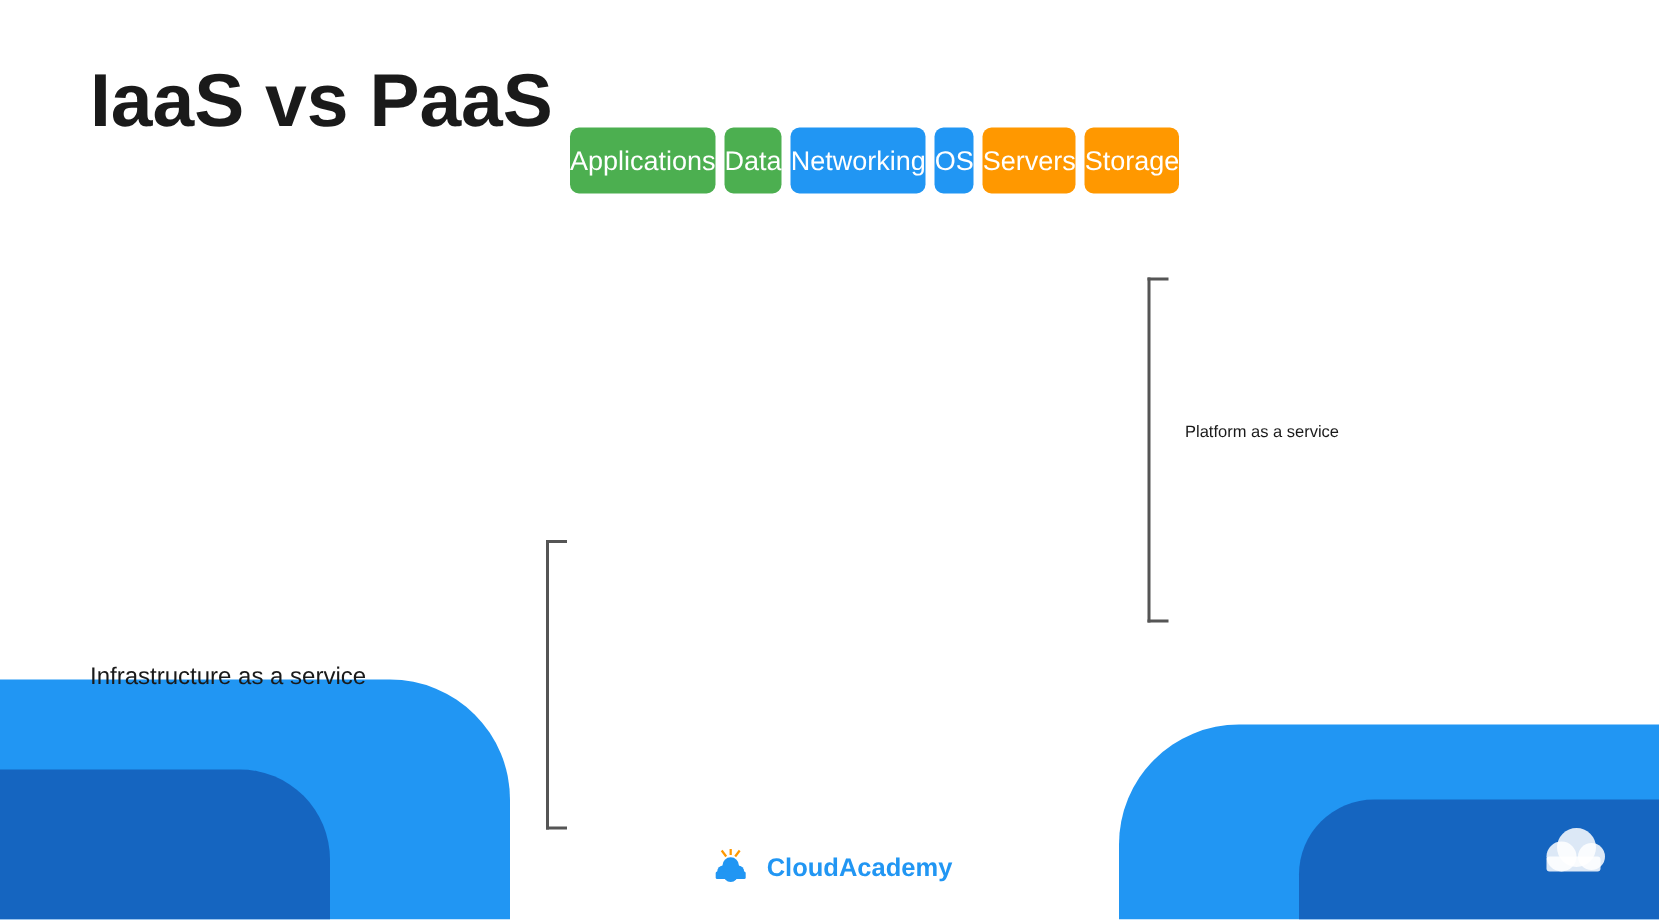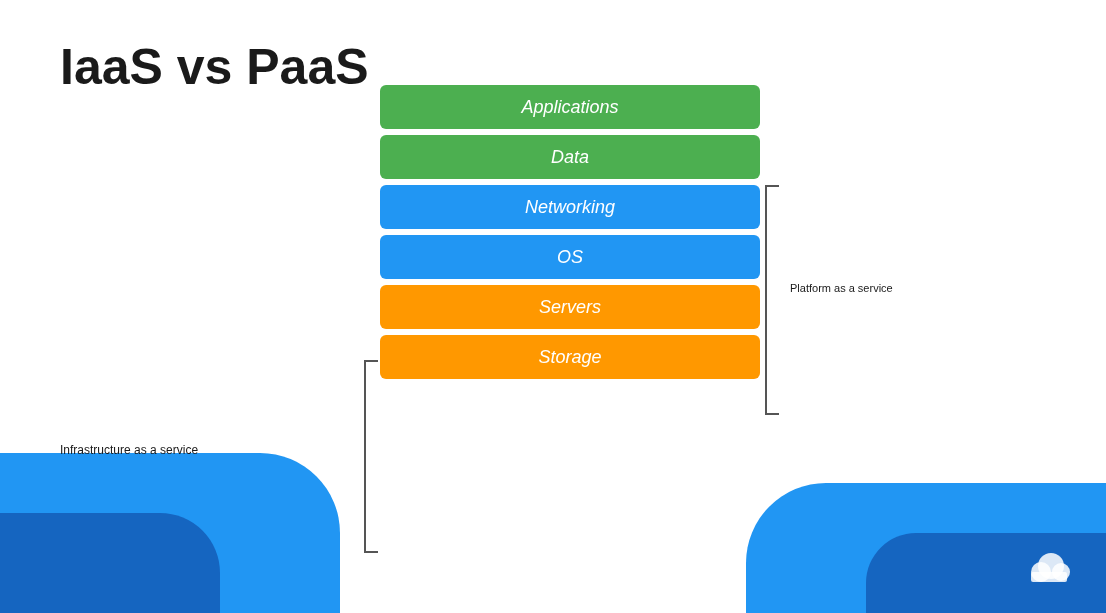--- a/index.html
+++ b/index.html
@@ -72,23 +72,21 @@
       font-weight: 700;
       color: #1a1a1a;
     }
 
     .diagram-area {
       position: absolute;
       top: 85px;
       left: 380px;
       width: 380px;
       display: flex;
-      flex-direction: column;
       gap: 6px;
-      font-style: italic;
     }
 
     .stack-row {
       width: 100%;
       height: 44px;
       border-radius: 6px;
       display: flex;
       align-items: center;
       justify-content: center;
       font-size: 18px;
@@ -142,22 +140,35 @@
     <div style="position:absolute; top:0; left:0; width:14px; height:2px; background:#555;"></div>
     <div style="position:absolute; top:228px; left:0; width:14px; height:2px; background:#555;"></div>
   </div>
   <div style="position:absolute; top:282px; left:790px; font-size:11px; color:#1a1a1a; white-space:nowrap; font-family: 'Segoe UI', Arial, sans-serif;">Platform as a service</div>
 
   <div style="position:absolute; top:360px; left:364px;">
     <div style="position:relative; width:2px; height:193px; background:#555;"></div>
     <div style="position:absolute; top:0; left:0; width:14px; height:2px; background:#555;"></div>
     <div style="position:absolute; top:191px; left:0; width:14px; height:2px; background:#555;"></div>
   </div>
-  <div style="position:absolute; top:443px; left:60px; font-size:12px; color:#1a1a1a; white-space:nowrap; font-family: 'Segoe UI', Arial, sans-serif;">Infrastructure as a service</div>
+  <div style="position:absolute; top:443px; left:60px; font-size:16px; color:#1a1a1a; white-space:nowrap; font-family: 'Segoe UI', Arial, sans-serif;">Infrastructure as a service</div>
 
+  <div class="footer">
+      <svg width="32" height="32" viewBox="0 0 32 32">
+        <circle cx="16" cy="20" r="5" fill="#2196F3"></circle>
+        <circle cx="11" cy="18" r="4" fill="#2196F3"></circle>
+        <circle cx="21" cy="18" r="4" fill="#2196F3"></circle>
+        <circle cx="16" cy="14" r="5.5" fill="#2196F3"></circle>
+        <rect x="6" y="18" width="20" height="5" fill="#2196F3" rx="1"></rect>
+        <line x1="13" y1="8" x2="10" y2="4" stroke="#FF9800" stroke-width="1.5"></line>
+        <line x1="16" y1="7" x2="16" y2="3" stroke="#FF9800" stroke-width="1.5"></line>
+        <line x1="19" y1="8" x2="22" y2="4" stroke="#FF9800" stroke-width="1.5"></line>
+      </svg>
+      <span style="font-size:17px; font-weight:600; color:#1a1a1a; font-family:'Segoe UI',Arial,sans-serif;"><span style="color:#2196F3;">CloudAcademy</span></span>
+    </div>
 
   <div class="corner-cloud">
     <svg width="55" height="45" viewBox="0 0 55 45">
       <circle cx="20" cy="28" r="10" fill="white" opacity="0.85"></circle>
       <circle cx="30" cy="22" r="13" fill="white" opacity="0.85"></circle>
       <circle cx="40" cy="28" r="9" fill="white" opacity="0.85"></circle>
       <rect x="10" y="28" width="36" height="10" fill="white" opacity="0.85" rx="2"></rect>
     </svg>
   </div>
 </div>

